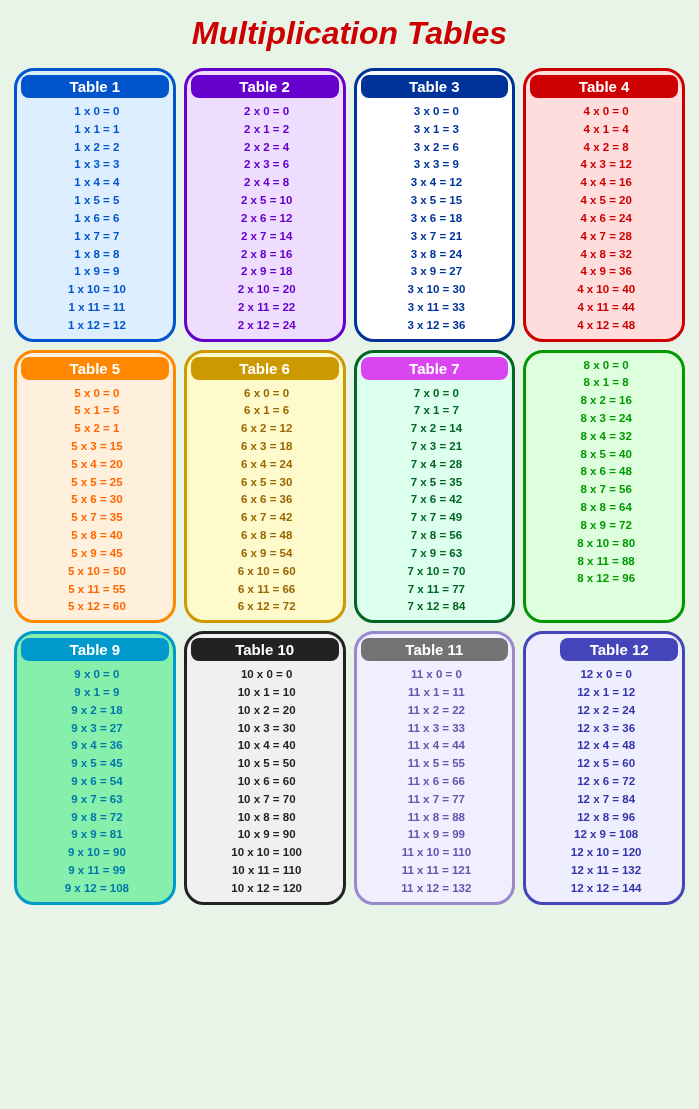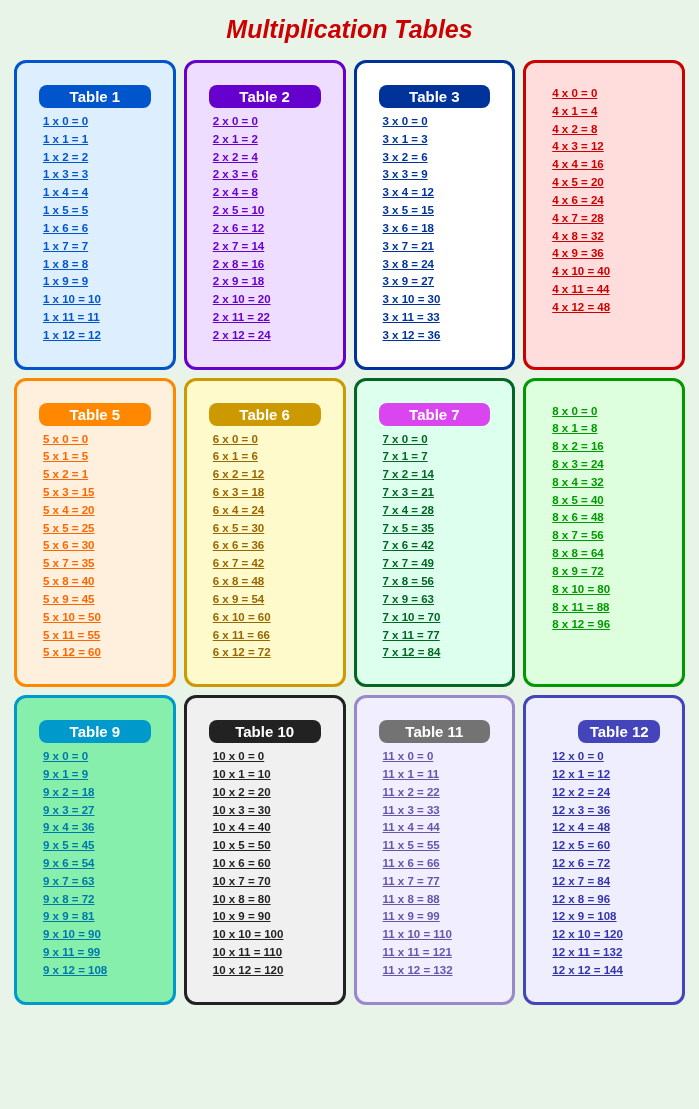--- a/index.html
+++ b/index.html
@@ -5,54 +5,53 @@
     * { box-sizing: border-box; margin: 0; padding: 0; }
     body {
       background: #e8f4e8;
       font-family: Arial, sans-serif;
       width: 699px;
       min-height: 1109px;
       padding: 10px;
     }
     .page-title {
       text-align: center;
-      font-size: 25px;
+      font-size: 32px;
       font-weight: bold;
       color: #cc0000;
       font-style: italic;
       margin-bottom: 12px;
       padding-top: 5px;
     }
     .grid {
       display: grid;
       grid-template-columns: repeat(4, 1fr);
       gap: 8px;
       padding: 4px;
     }
     .table-card {
-      border-radius: 12px;
-      padding: 22px;
+      border-radius: 20px;
+      padding: 4px;
       border: 3px solid;
     }
     .table-header {
       border-radius: 8px;
       text-align: center;
       font-size: 15px;
       font-weight: bold;
       color: white;
       padding: 3px 0;
       margin-bottom: 5px;
     }
     .table-body {
       font-size: 11.5px;
       font-weight: bold;
       line-height: 1.55;
-      text-align: left;
+      text-align: center;
       padding-left: 4px;
-      text-decoration: underline;
     }
     
     .card-1 { background: #ddeeff; border-color: #0055cc; }
     .card-1 .table-header { background: #0055cc; }
     .card-1 .table-body { color: #0055cc; }
     
     .card-2 { background: #eeddff; border-color: #6600cc; }
     .card-2 .table-header { background: #6600cc; }
     .card-2 .table-body { color: #6600cc; }
     
@@ -150,20 +149,21 @@
         <div>3  x  6  =  18</div>
         <div>3  x  7  =  21</div>
         <div>3  x  8  =  24</div>
         <div>3  x  9  =  27</div>
         <div>3  x  10  =  30</div>
         <div>3  x  11  =  33</div>
         <div>3  x  12  =  36</div>
       </div>
     </div>
     <div class="table-card card-4">
+      <div class="table-header">Table 4</div>
       <div class="table-body">
         <div>4  x  0  =  0</div>
         <div>4  x  1  =  4</div>
         <div>4  x  2  =  8</div>
         <div>4  x  3  =  12</div>
         <div>4  x  4  =  16</div>
         <div>4  x  5  =  20</div>
         <div>4  x  6  =  24</div>
         <div>4  x  7  =  28</div>
         <div>4  x  8  =  32</div>

